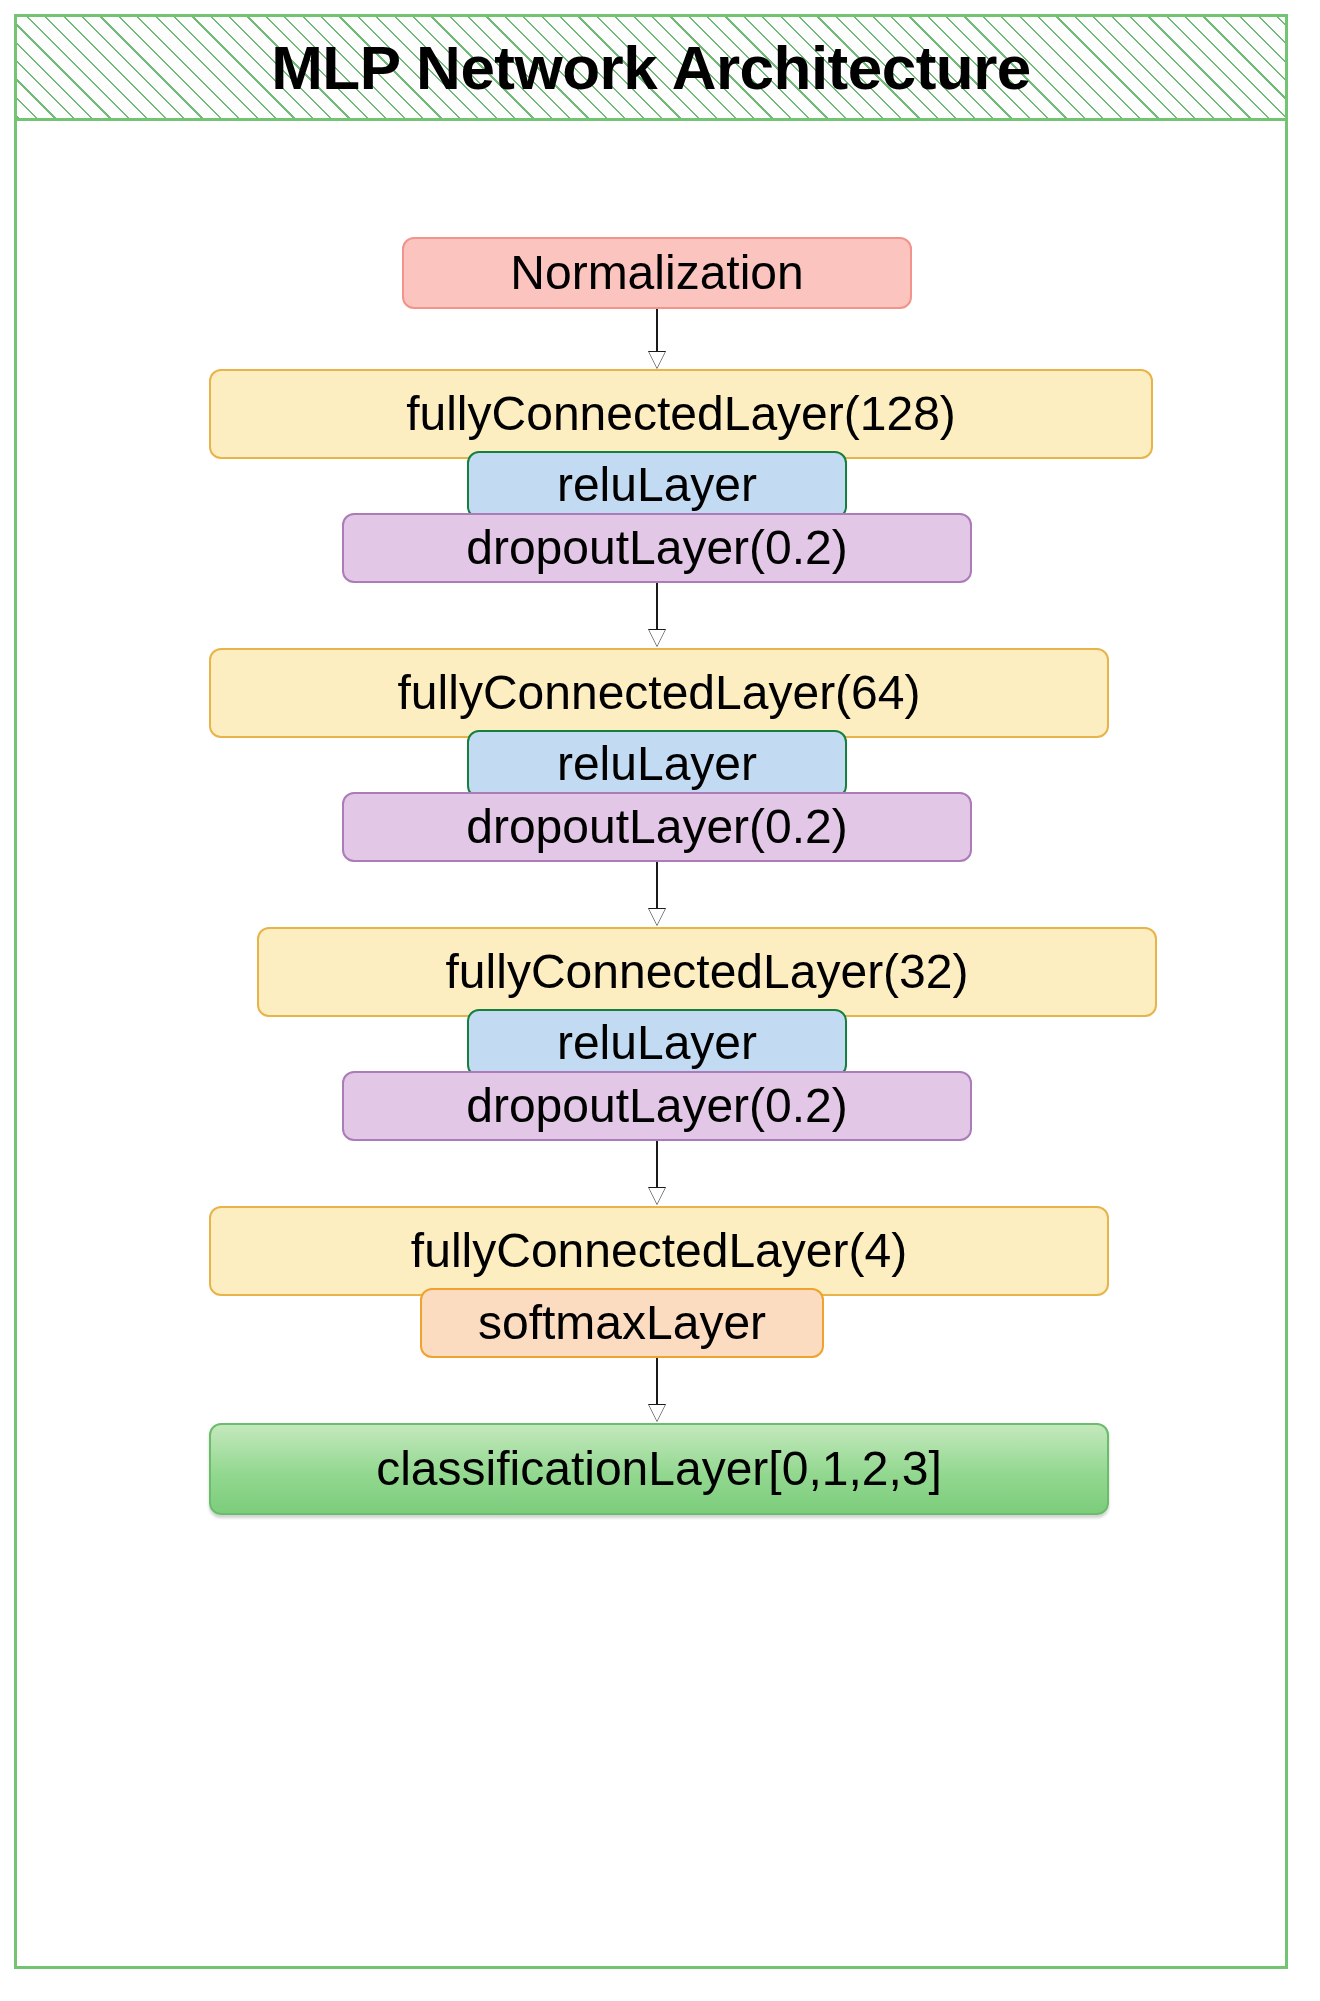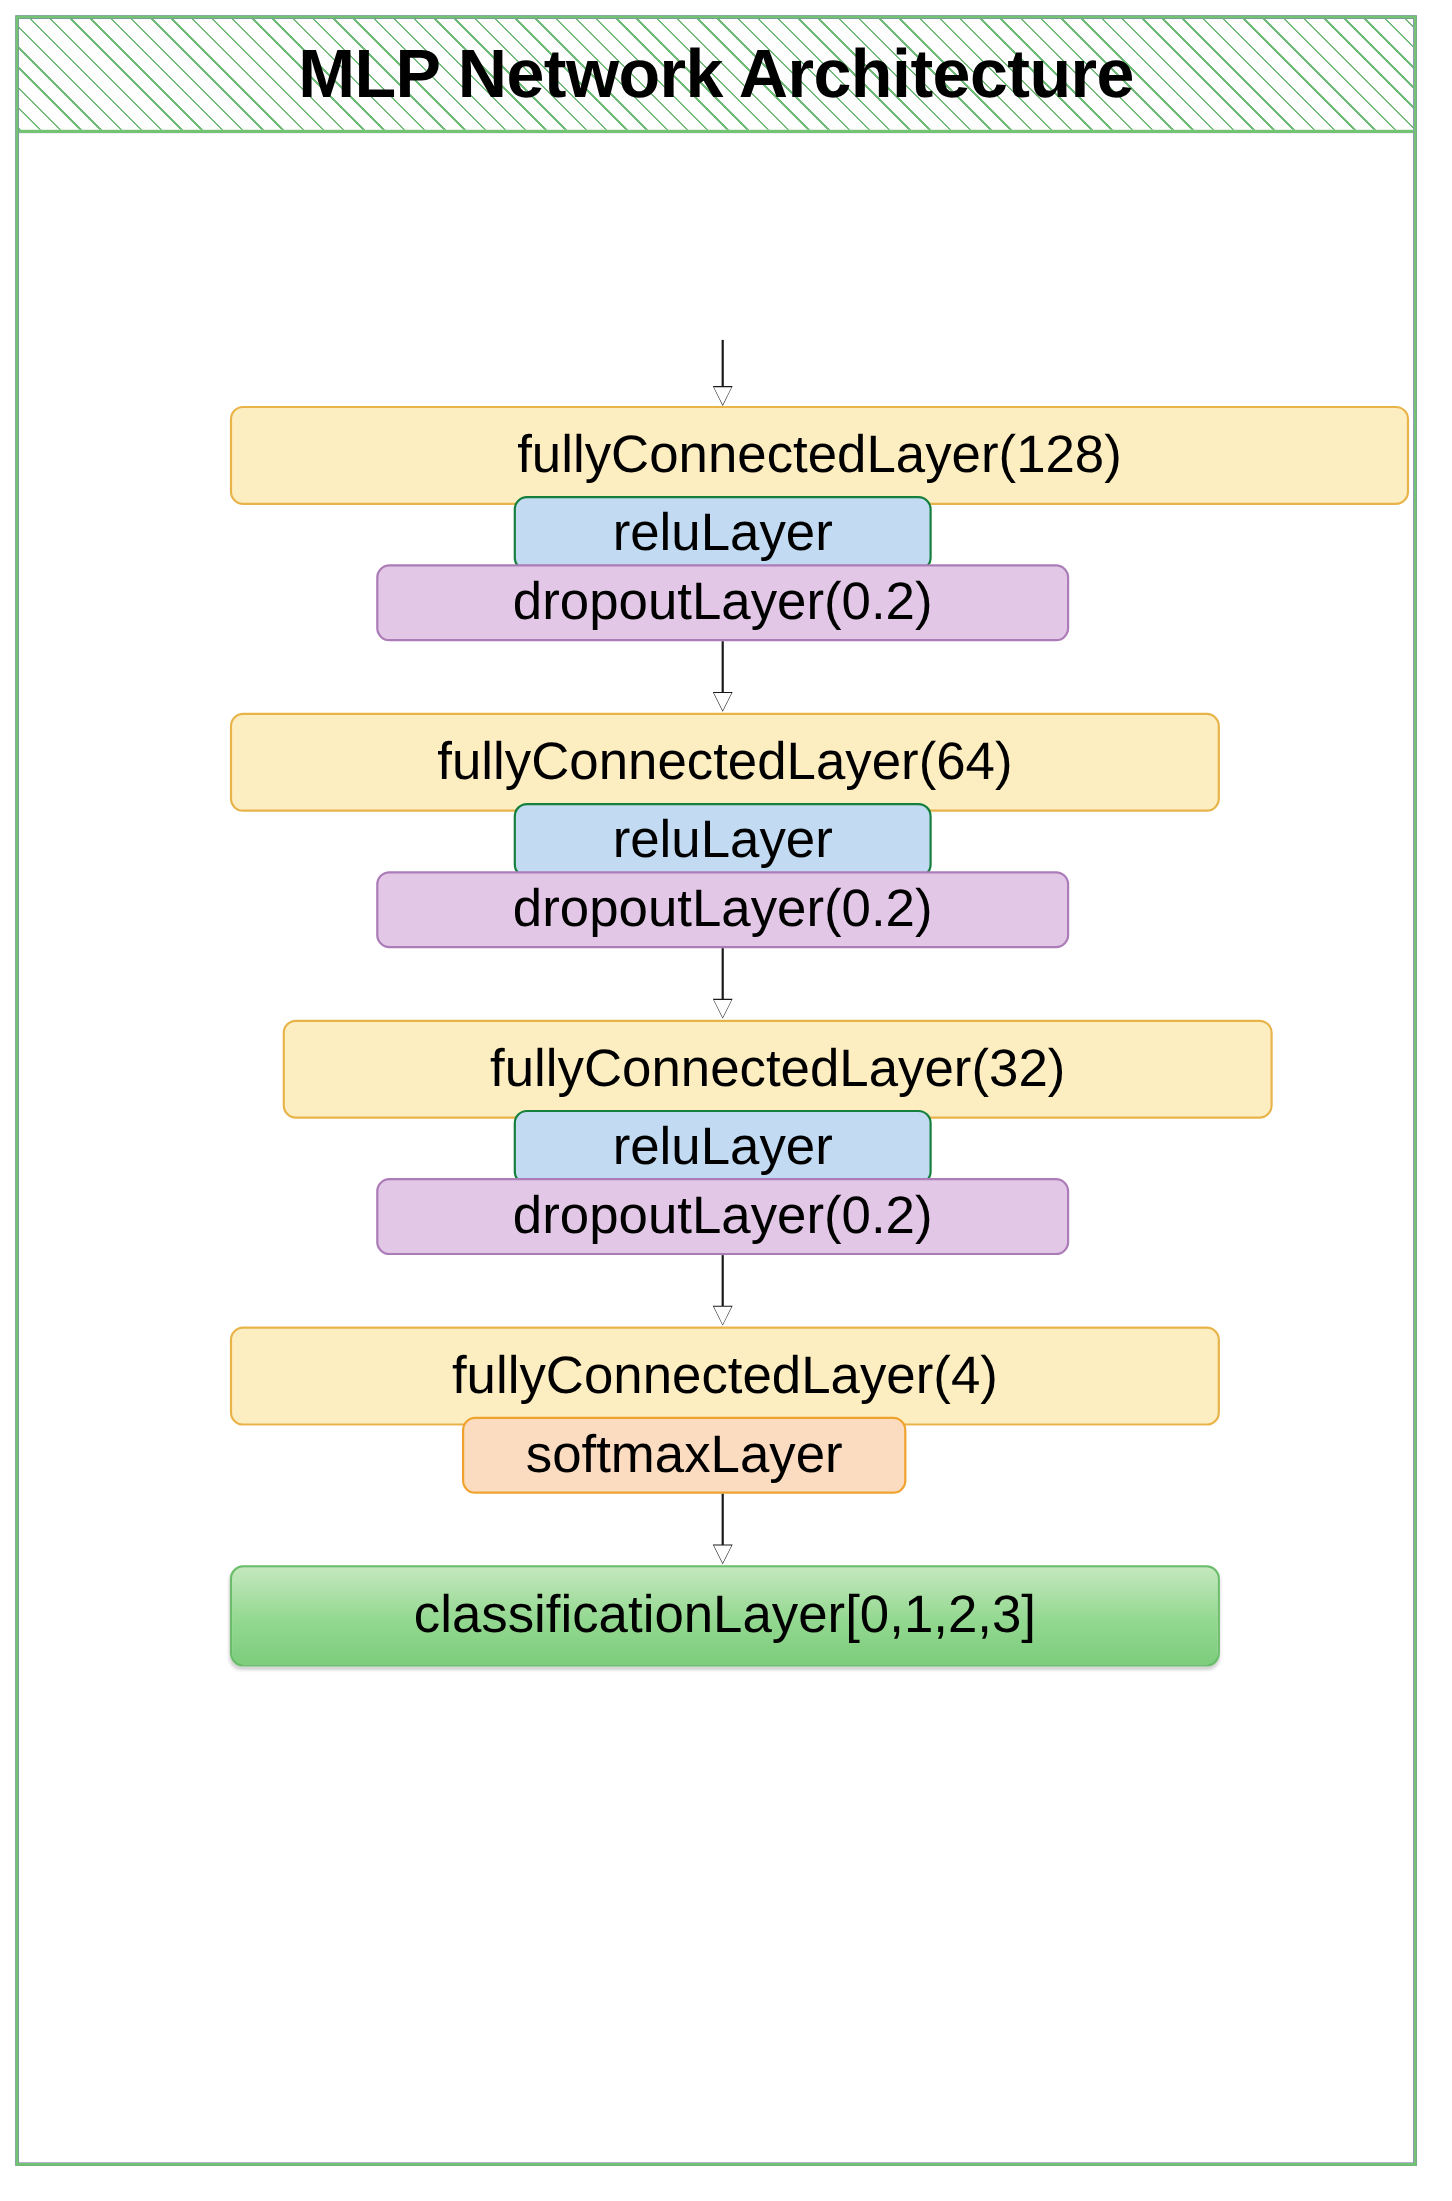--- a/index.html
+++ b/index.html
@@ -147,28 +147,31 @@
 
 <div class="diagram-frame">
 
   <div class="title-banner">
     <div class="title-text">MLP Network Architecture</div>
   </div>
 
   <div class="flow-canvas">
 
 
+    <div class="node node-norm" style="left:385px; top:116px; width:510px; height:72px;">
+      <span class="node-label">Normalization</span>
+    </div>
 
     <div class="arrow" style="left:631px; top:188px; height:62px;">
       <div class="shaft" style="height:44px;"></div>
       <div class="head-outline" style="top:42px;"></div>
       <div class="head" style="top:43px;"></div>
     </div>
 
-    <div class="node node-fc" style="left:192px; top:248px; width:1072px; height:90px;">
+    <div class="node node-fc" style="left:192px; top:248px; width:944px; height:90px;">
       <span class="node-label">fullyConnectedLayer(128)</span>
     </div>
 
     <div class="node node-relu" style="left:450px; top:330px; width:380px; height:68px;">
       <span class="node-label">reluLayer</span>
     </div>
 
     <div class="node node-drop" style="left:325px; top:392px; width:630px; height:70px;">
       <span class="node-label">dropoutLayer(0.2)</span>
     </div>

